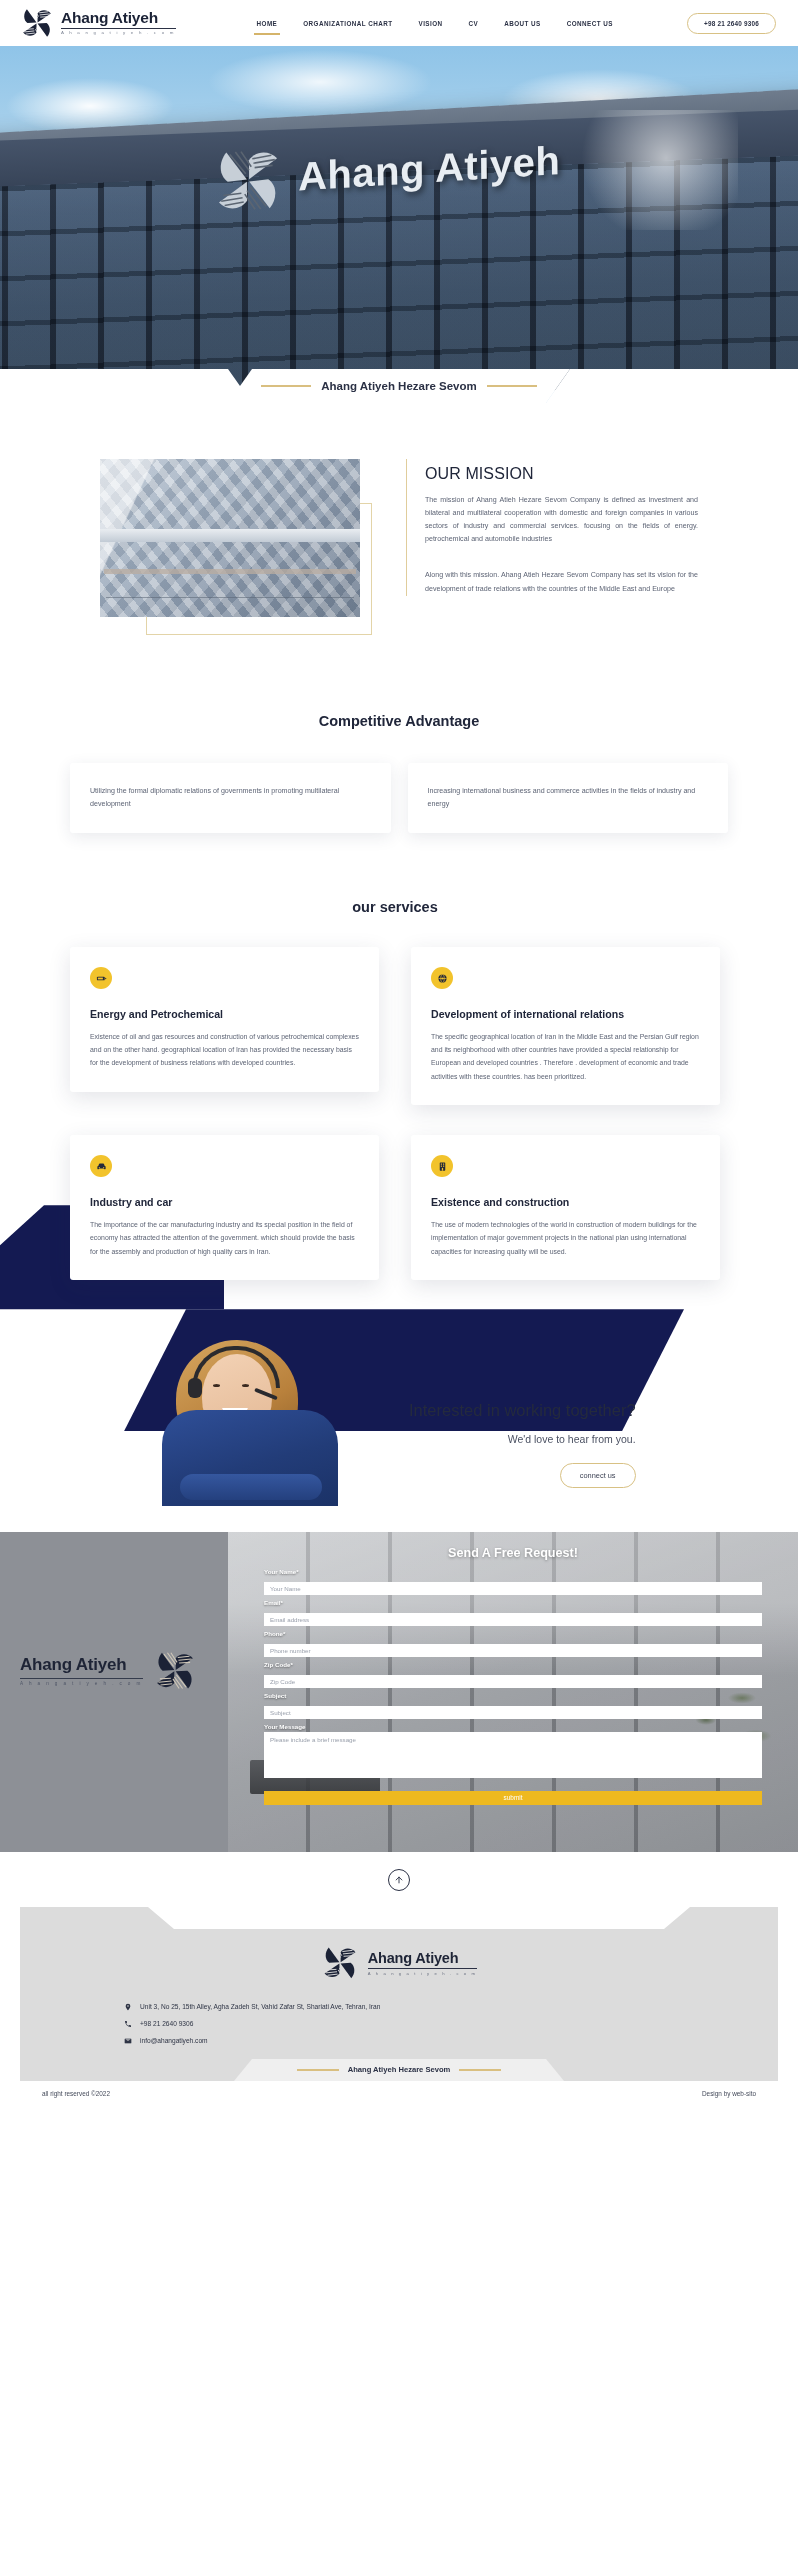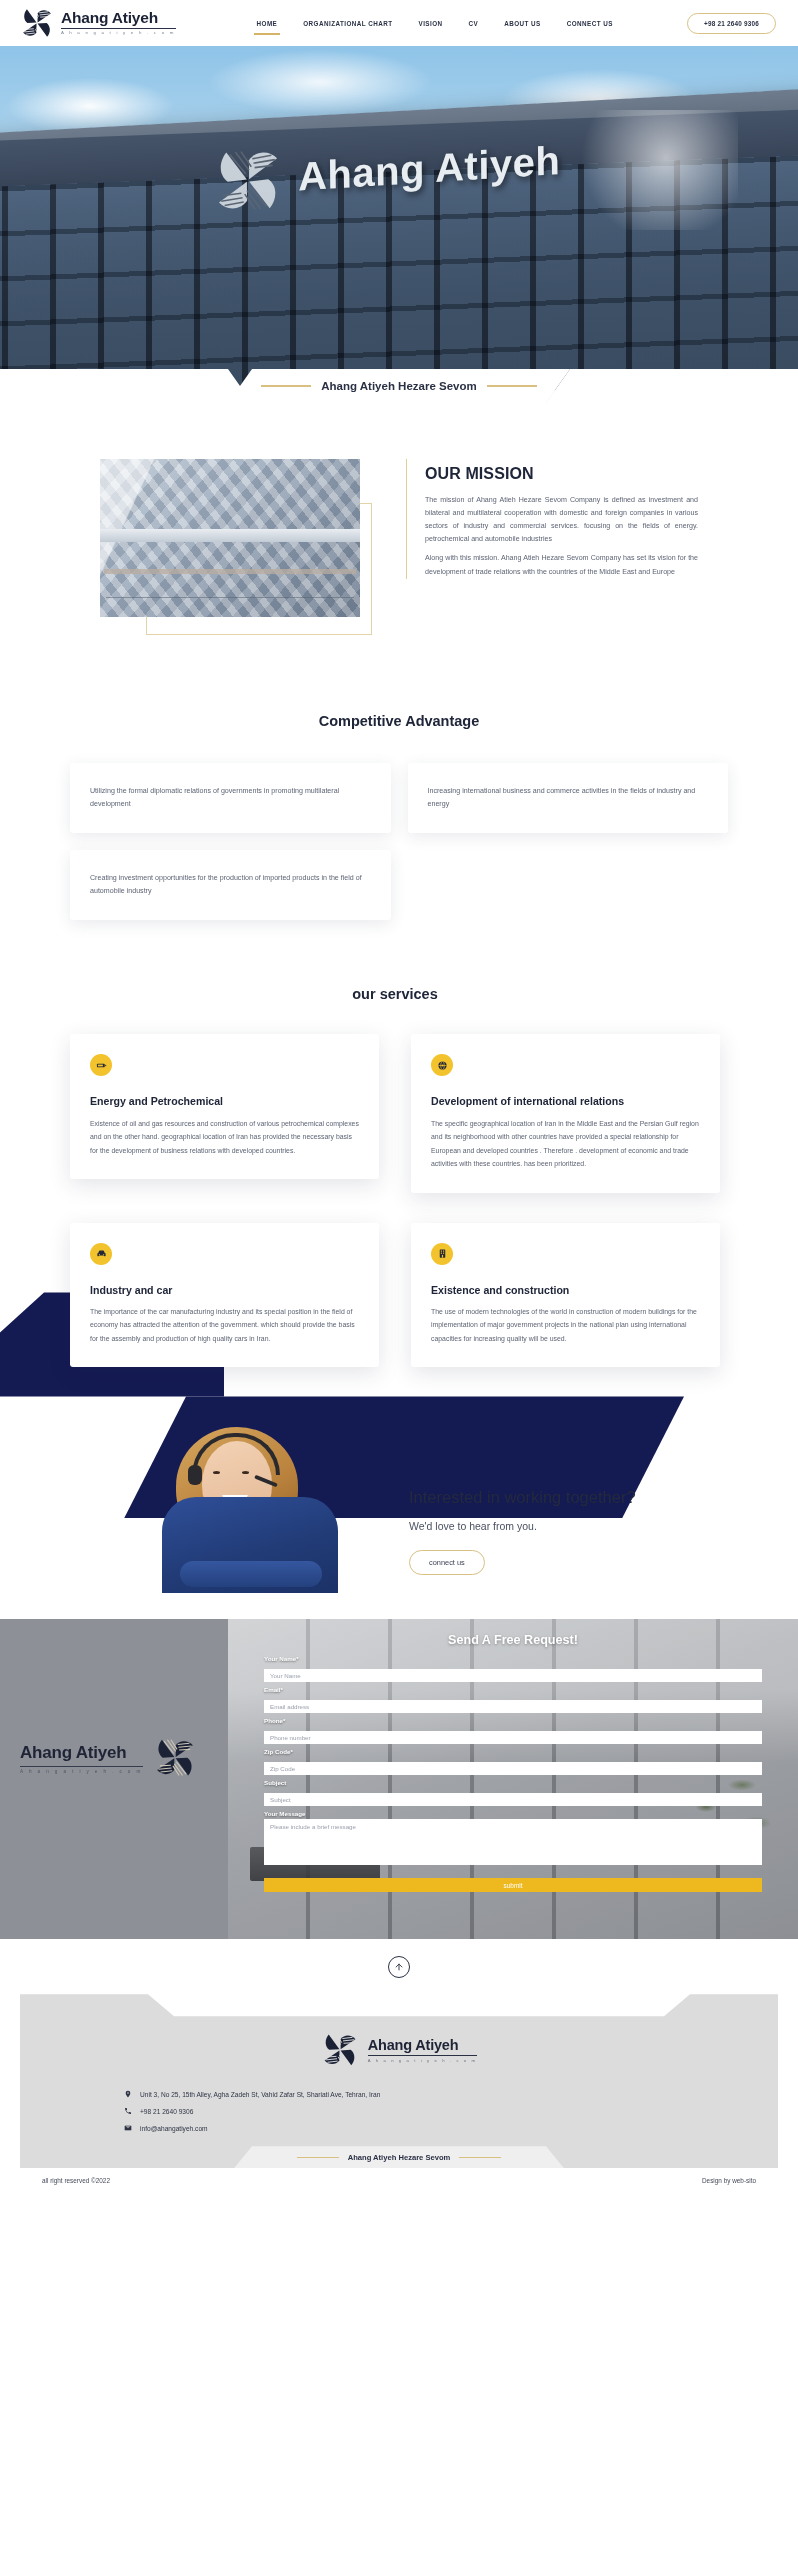--- a/index.html
+++ b/index.html
@@ -131,26 +131,26 @@
     content: ""; position: absolute; left: 0; right: 0; top: 44%; height: 13px;
     background: linear-gradient(180deg,#e9edf1,#c2cbd5);
     box-shadow: 0 36px 0 -4px rgba(185,172,160,.75), 0 62px 0 -6px rgba(90,100,115,.55);
   }
   .mission-frame {
     position: absolute; left: 46px; top: 44px; width: 226px; height: 132px;
     border: 1.4px solid #e3d4a8; z-index: 1;
   }
   .mission-body { flex: 1; border-left: 1.6px solid #e0cd9c; padding-left: 18px; padding-top: 6px; }
   .mission-title {
-    font-size: 16px; font-weight: 700; letter-spacing: 0.1px; color: #20263a; margin-bottom: 11px;
+    font-size: 16px; font-weight: 400; letter-spacing: 0.1px; color: #20263a; margin-bottom: 11px;
   }
   .mission-p {
     font-size: 7.1px; line-height: 1.85; color: #5c6374; text-align: justify;
   }
-  .mission-p + .mission-p { margin-top: 6px; }
+  .mission-p + .mission-p { margin-top: 23px; }
 
   
   .section-title {
     text-align: center; font-size: 14.5px; font-weight: 700; color: #20263a;
   }
   .adv { padding: 34px 0 0 0; }
   .adv-grid {
     display: grid; grid-template-columns: 1fr 1fr; gap: 17px 17px;
     padding: 34px 70px 0 70px;
   }
@@ -220,21 +220,21 @@
   .cta-photo .earcup { position: absolute; left: 38px; top: 52px; width: 14px; height: 20px; border-radius: 6px; background: #2a2a2e; }
   .cta-photo .mic { position: absolute; left: 104px; top: 66px; width: 24px; height: 4px; border-radius: 3px; background: #2a2a2e; transform: rotate(22deg); }
   .cta-photo .torso {
     position: absolute; left: 12px; bottom: 0; width: 176px; height: 96px;
     border-radius: 34px 34px 0 0; background: linear-gradient(165deg,#2f4f98,#223c78 55%,#1b3267);
   }
   .cta-photo .arms {
     position: absolute; left: 30px; bottom: 6px; width: 142px; height: 26px;
     border-radius: 14px; background: linear-gradient(180deg,#35579f,#24407e);
   }
-  .cta-body { padding-left: 44px; padding-bottom: 18px; }
+  .cta-body { padding-left: 44px; padding-bottom: 18px; text-align: right; }
   .cta-h { font-size: 16.5px; font-weight: 400; color: #242a3d; margin-bottom: 13px; }
   .cta-sub { font-size: 10.5px; color: #4b5162; margin-bottom: 18px; }
   .cta-btn {
     display: inline-block; border: 1.3px solid #d8c184; border-radius: 20px;
     padding: 7px 19px; font-size: 7.4px; color: #3d4355; cursor: pointer; background: #fff;
   }
 
   
   .contact { position: relative; height: 320px; margin-top: 26px; display: flex; overflow: hidden; }
   .contact-left {
@@ -424,23 +424,20 @@
   </div>
 
   <div class="adv">
     <div class="section-title">Competitive Advantage</div>
     <div class="adv-grid" id="adv-grid">
         <div class="adv-card">
           <p>Utilizing the formal diplomatic relations of governments in promoting multilateral development</p>
         </div>
         <div class="adv-card">
           <p>Increasing international business and commerce activities in the fields of industry and energy</p>
-        </div>
-        <div class="adv-card">
-          <p>Creating investment opportunities for the production of imported products in the field of automobile industry</p>
         </div>
       </div>
   </div>
 
   <div class="services">
     <div class="deco-left"></div>
     <div class="deco-bottom"></div>
     <div class="section-title">our services</div>
     <div class="svc-grid" id="svc-grid">
         <div class="svc-card tall">

